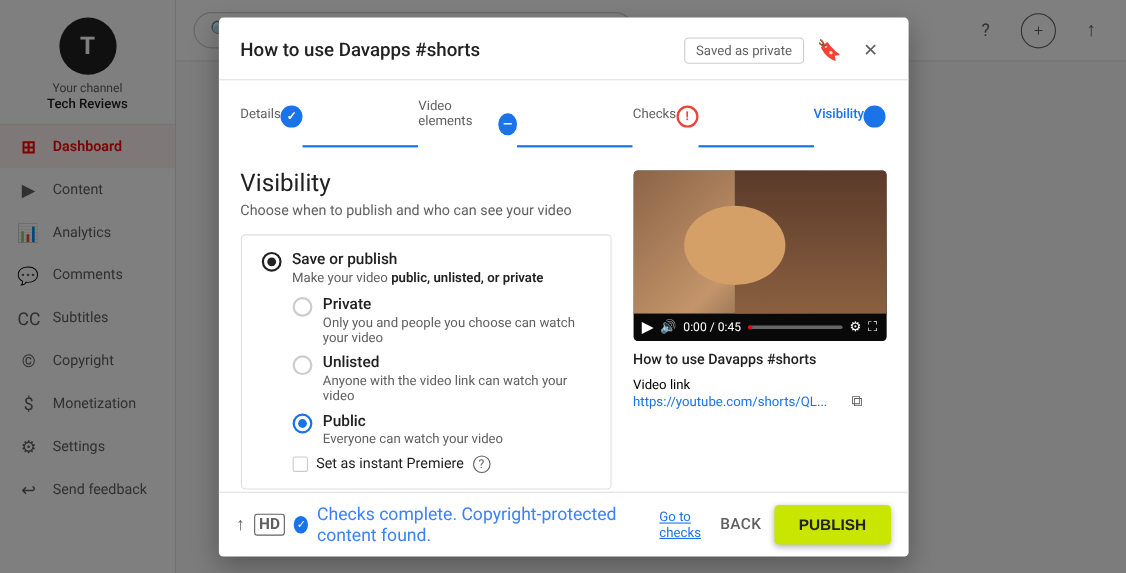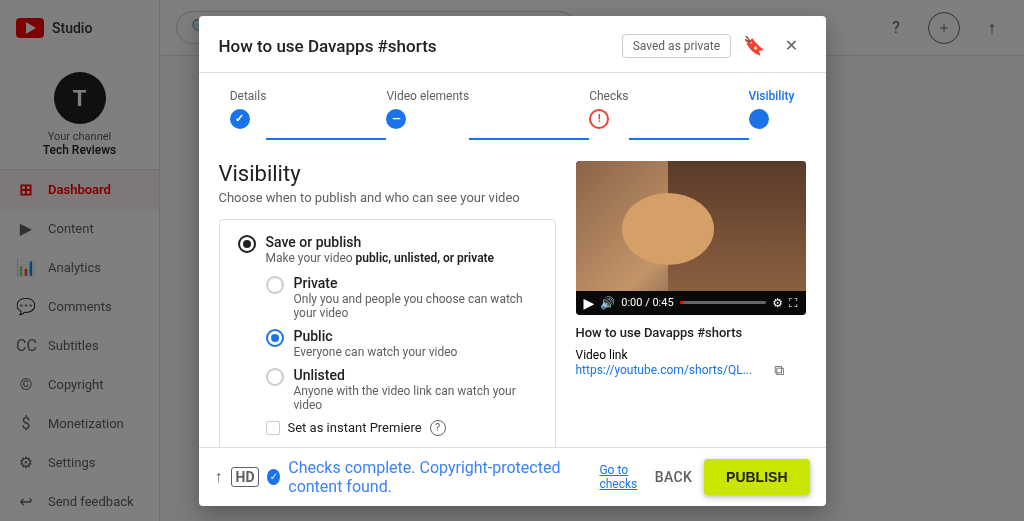--- a/index.html
+++ b/index.html
@@ -90,21 +90,21 @@
       align-items: center; justify-content: center; cursor: pointer;
       font-size: 16px; color: #606060;
     }
 
     
     .stepper {
       display: flex; align-items: center; justify-content: center;
       padding: 16px 20px; gap: 0;
     }
     .step {
-      display: flex; flex-direction: column; align-items: flex-start;
+      display: flex; align-items: flex-end;
       position: relative;
     }
     .step-label { font-size: 12px; color: #606060; margin-bottom: 6px; }
     .step-label.active { color: #1a73e8; font-weight: 500; }
     .step-label.complete { color: #606060; }
     .step-circle {
       width: 20px; height: 20px; border-radius: 50%;
       display: flex; align-items: center; justify-content: center;
       font-size: 11px; font-weight: 700;
     }
@@ -207,28 +207,20 @@
       background: #065fd4; color: #fff; font-size: 14px; font-weight: 700;
       border: none; border-radius: 4px; padding: 10px 22px; cursor: pointer;
       background-color: #c8e600; color: #212121;
       box-shadow: 0 2px 6px rgba(0,0,0,0.3);
     }
   </style>
 </head>
 <body>
 
 <div class="sidebar">
-  <div class="sidebar-logo">
-    <div class="yt-logo">
-      <div class="yt-icon">
-        <div class="yt-play"></div>
-      </div>
-    </div>
-    <span class="studio-text">Studio</span>
-  </div>
 
   <div class="channel-info">
     <div class="channel-avatar">T</div>
     <span class="channel-label">Your channel</span>
     <span class="channel-name">Tech Reviews</span>
   </div>
 
   <div class="nav-item active">
     <span class="nav-icon">⊞</span>
     <span>Dashboard</span>
@@ -339,40 +331,40 @@
             </div>
           </div>
 
           <div class="sub-options">
 
             <div class="sub-option-row">
               <div class="radio-outer"></div>
               <div class="option-text">
                 <div class="option-title">Private</div>
                 <div class="option-desc">Only you and people you choose can watch your video</div>
+              </div>
+            </div>
+
+            <div class="sub-option-row">
+              <div class="radio-outer"></div>
+              <div class="option-text">
+                <div class="option-title">Unlisted</div>
+                <div class="option-desc">Anyone with the video link can watch your video</div>
               </div>
             </div>
 
             <div class="sub-option-row">
               <div class="radio-outer selected">
                 <div class="radio-inner"></div>
               </div>
               <div class="option-text">
                 <div class="option-title">Public</div>
                 <div class="option-desc">Everyone can watch your video</div>
               </div>
             </div>
-
-            <div class="sub-option-row">
-              <div class="radio-outer"></div>
-              <div class="option-text">
-                <div class="option-title">Unlisted</div>
-                <div class="option-desc">Anyone with the video link can watch your video</div>
-              </div>
-            </div>
           </div>
 
           <div class="checkbox-row">
             <div class="checkbox-box"></div>
             <span class="checkbox-label">Set as instant Premiere</span>
             <span class="help-icon">?</span>
           </div>
         </div>
 
         <div class="schedule-option">

